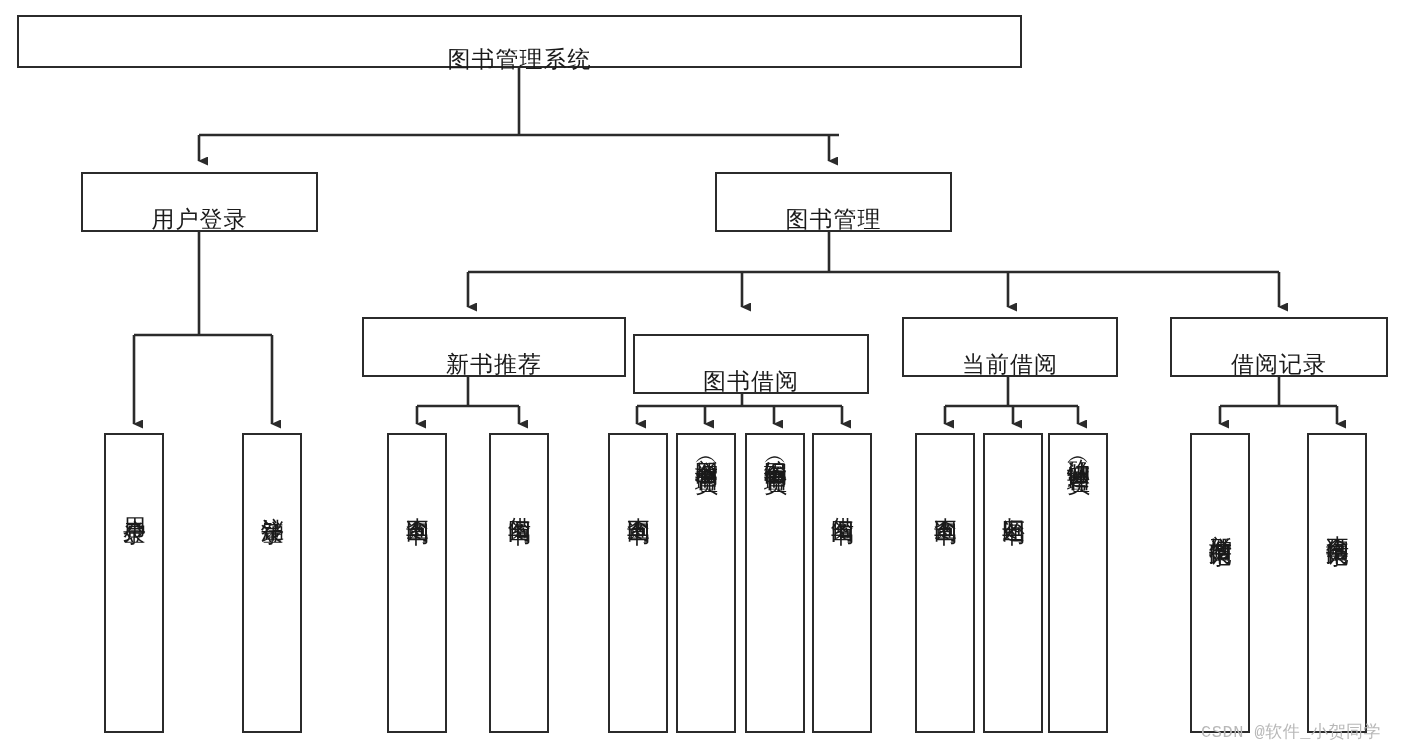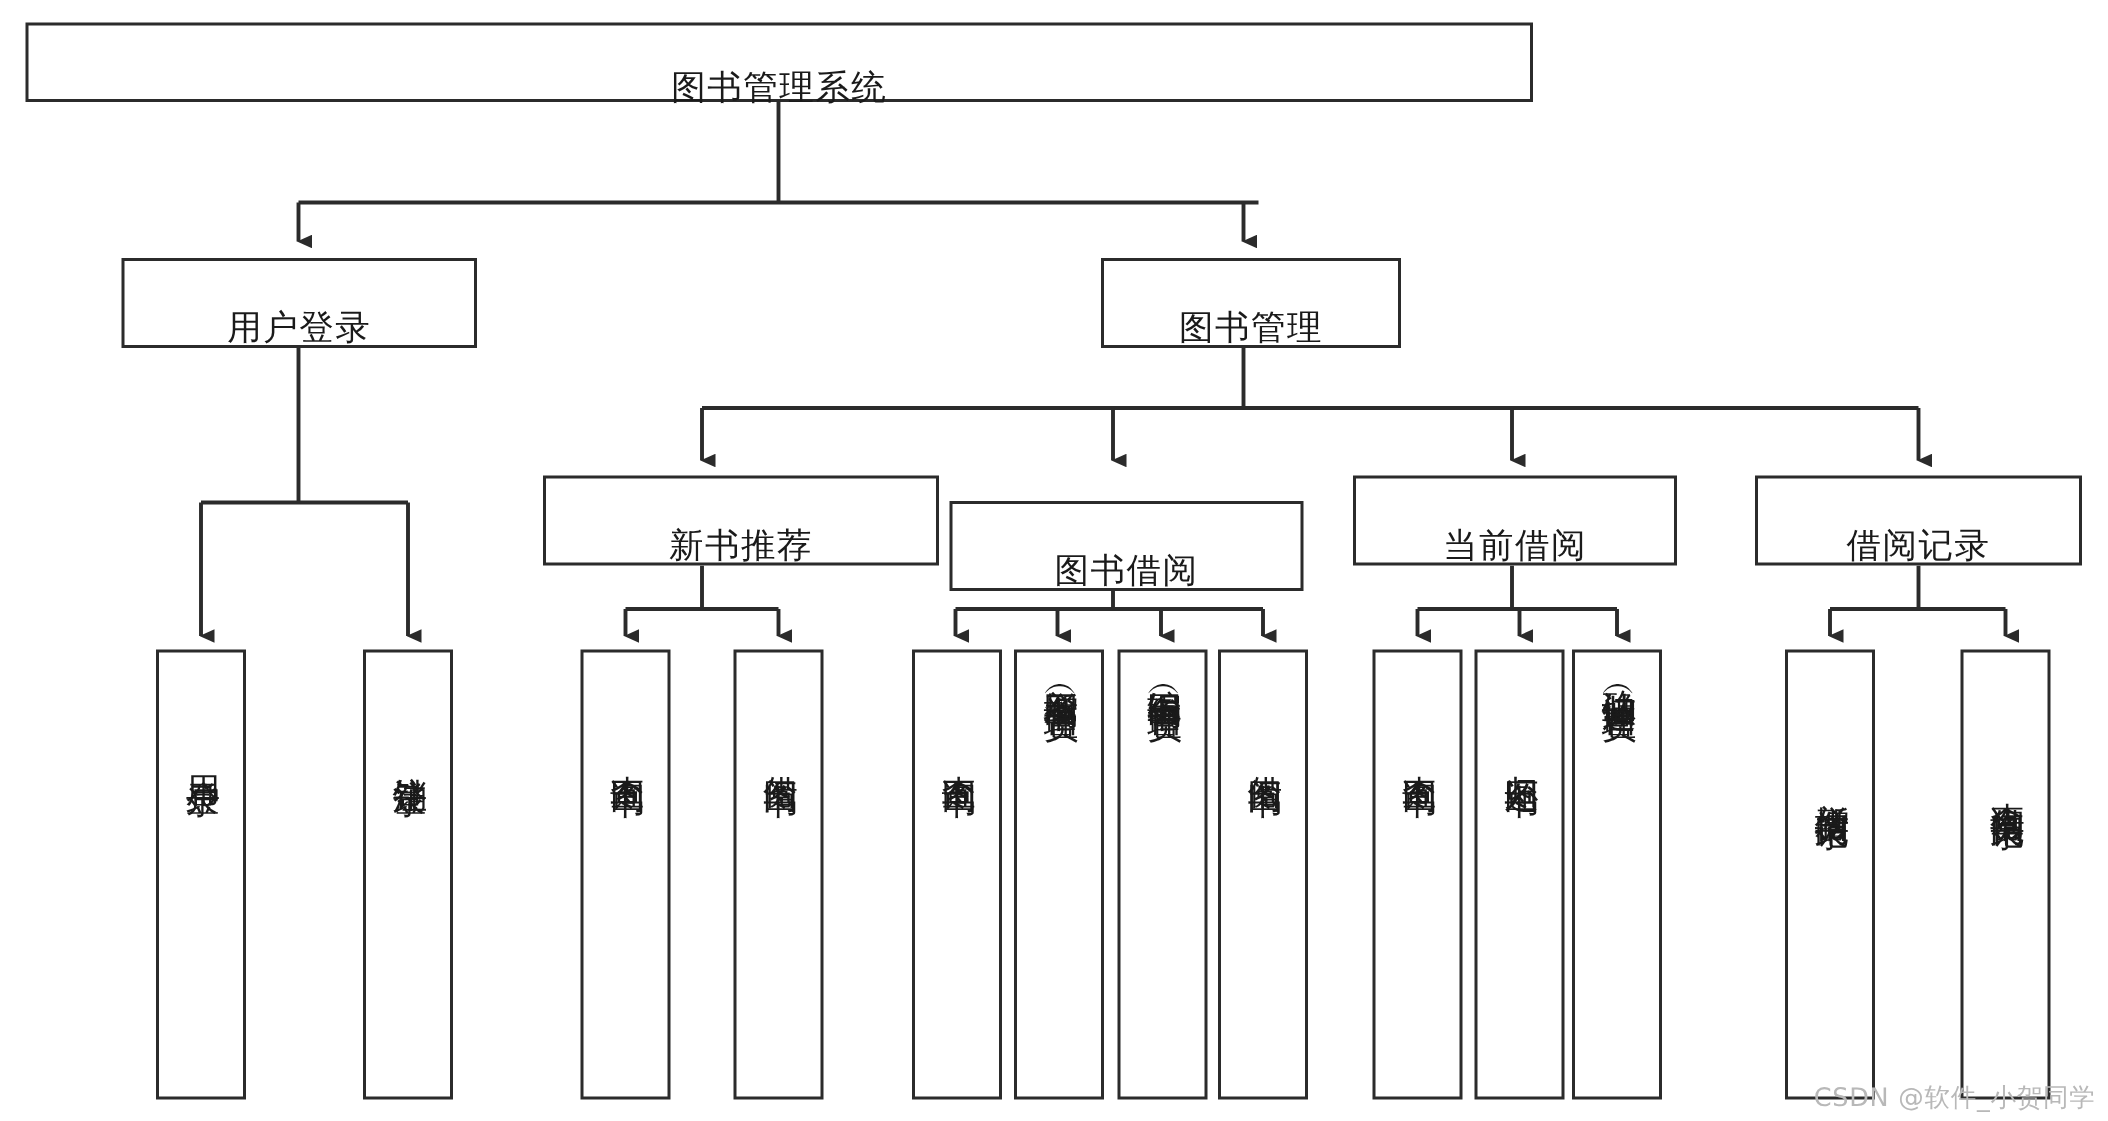--- a/index.html
+++ b/index.html
@@ -55,26 +55,27 @@
     white-space: nowrap;
   }
   .node.vert.mid .label {
     margin-top: 58px;
   }
   .node.vert.midshort .label {
     margin-top: 76px;
   }
   .watermark {
     position: absolute;
-    right: 8px;
+    right: 24px;
     bottom: 4px;
     font-size: 17px;
     color: #b8b8b8;
     letter-spacing: 0.5px;
     white-space: nowrap;
+    font-family: Liberation Mono, monospace;
   }
 </style>
 </head>
 <body>
 
 <div id="canvas">
 
   <svg id="edges" viewBox="0 0 1405 747">
     <defs>
       <marker id="arrow" markerWidth="9" markerHeight="10" refX="4.5" refY="9" orient="auto" markerUnits="userSpaceOnUse">
@@ -125,21 +126,21 @@
     </g>
   </svg>
 
   <div class="node horiz" style="left:17px; top:15px; width:1005px; height:53px;">
     <span class="label">图书管理系统</span>
   </div>
 
   <div class="node horiz" style="left:81px; top:172px; width:237px; height:60px;">
     <span class="label">用户登录</span>
   </div>
-  <div class="node horiz" style="left:734px; top:172px; width:200px; height:60px;">
+  <div class="node horiz" style="left:715px; top:172px; width:237px; height:60px;">
     <span class="label">图书管理</span>
   </div>
 
   <div class="node horiz" style="left:362px; top:317px; width:264px; height:60px;">
     <span class="label">新书推荐</span>
   </div>
   <div class="node horiz" style="left:633px; top:334px; width:236px; height:60px;">
     <span class="label">图书借阅</span>
   </div>
   <div class="node horiz" style="left:1170px; top:317px; width:218px; height:60px;">

